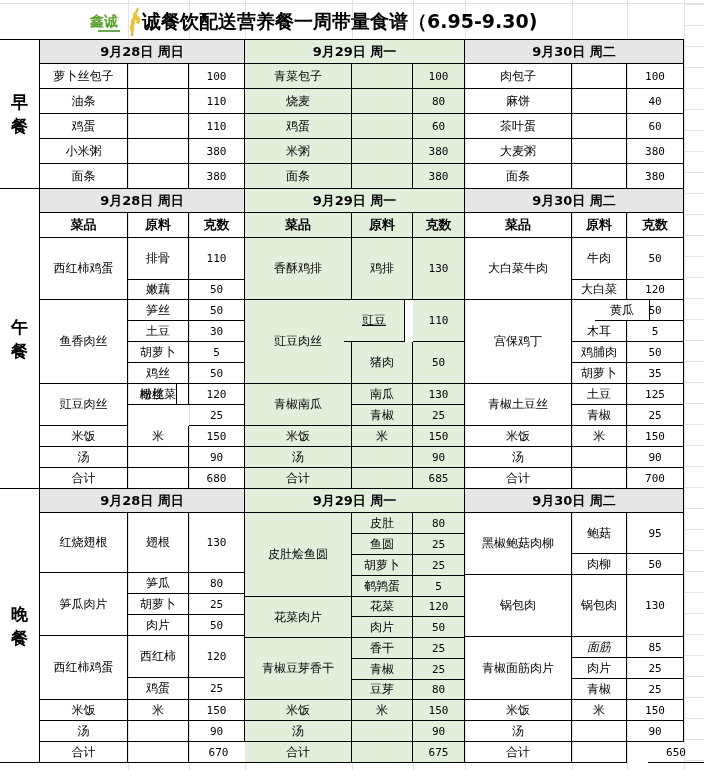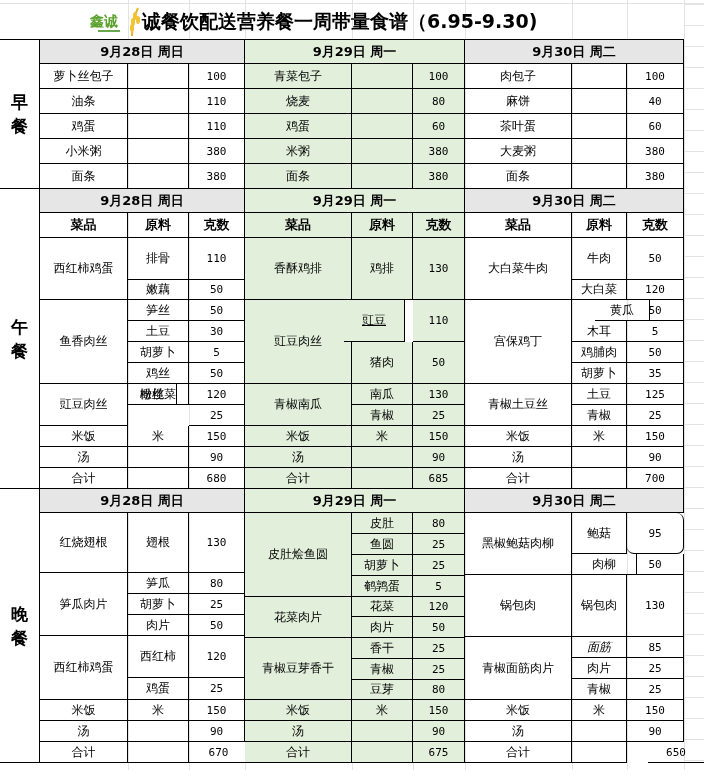--- a/index.html
+++ b/index.html
@@ -296,22 +296,22 @@
       <div class="cell  green" style="left: 352px; top: 700px; width: 61px; height: 21px;">米</div>
       <div class="cell num green" style="left: 413px; top: 700px; width: 52px; height: 21px;">150</div>
       <div class="cell  green" style="left: 245px; top: 721px; width: 107px; height: 21px;">汤</div>
       <div class="cell  green" style="left: 352px; top: 721px; width: 61px; height: 21px;"></div>
       <div class="cell num green" style="left: 413px; top: 721px; width: 52px; height: 21px;">90</div>
       <div class="cell  green" style="left: 245px; top: 742px; width: 107px; height: 21px;">合计</div>
       <div class="cell  green" style="left: 352px; top: 742px; width: 61px; height: 21px;"></div>
       <div class="cell num green" style="left: 413px; top: 742px; width: 52px; height: 21px;">675</div>
       <div class="cell " style="left: 465px; top: 513px; width: 107px; height: 62px;">黑椒鲍菇肉柳</div>
       <div class="cell " style="left: 572px; top: 513px; width: 55px; height: 41px;">鲍菇</div>
-      <div class="cell num" style="left: 627px; top: 513px; width: 57px; height: 41px; border-radius: 7px;">95</div>
-      <div class="cell " style="left: 572px; top: 554px; width: 65px; height: 21px;">肉柳</div>
+      <div class="cell num" style="left: 627px; top: 513px; width: 57px; height: 41px;">95</div>
+      <div class="cell " style="left: 572px; top: 554px; width: 55px; height: 21px;">肉柳</div>
       <div class="cell num" style="left: 627px; top: 554px; width: 57px; height: 21px;">50</div>
       <div class="cell " style="left: 465px; top: 575px; width: 107px; height: 62px;">锅包肉</div>
       <div class="cell " style="left: 572px; top: 575px; width: 55px; height: 62px;">锅包肉</div>
       <div class="cell num" style="left: 627px; top: 575px; width: 57px; height: 62px;">130</div>
       <div class="cell " style="left: 465px; top: 637px; width: 107px; height: 63px;">青椒面筋肉片</div>
       <div class="cell " style="left: 572px; top: 637px; width: 55px; height: 21px; font-style: italic;">面筋</div>
       <div class="cell num" style="left: 627px; top: 637px; width: 57px; height: 21px;">85</div>
       <div class="cell " style="left: 572px; top: 658px; width: 55px; height: 21px;">肉片</div>
       <div class="cell num" style="left: 627px; top: 658px; width: 57px; height: 21px;">25</div>
       <div class="cell " style="left: 572px; top: 679px; width: 55px; height: 21px;">青椒</div>

